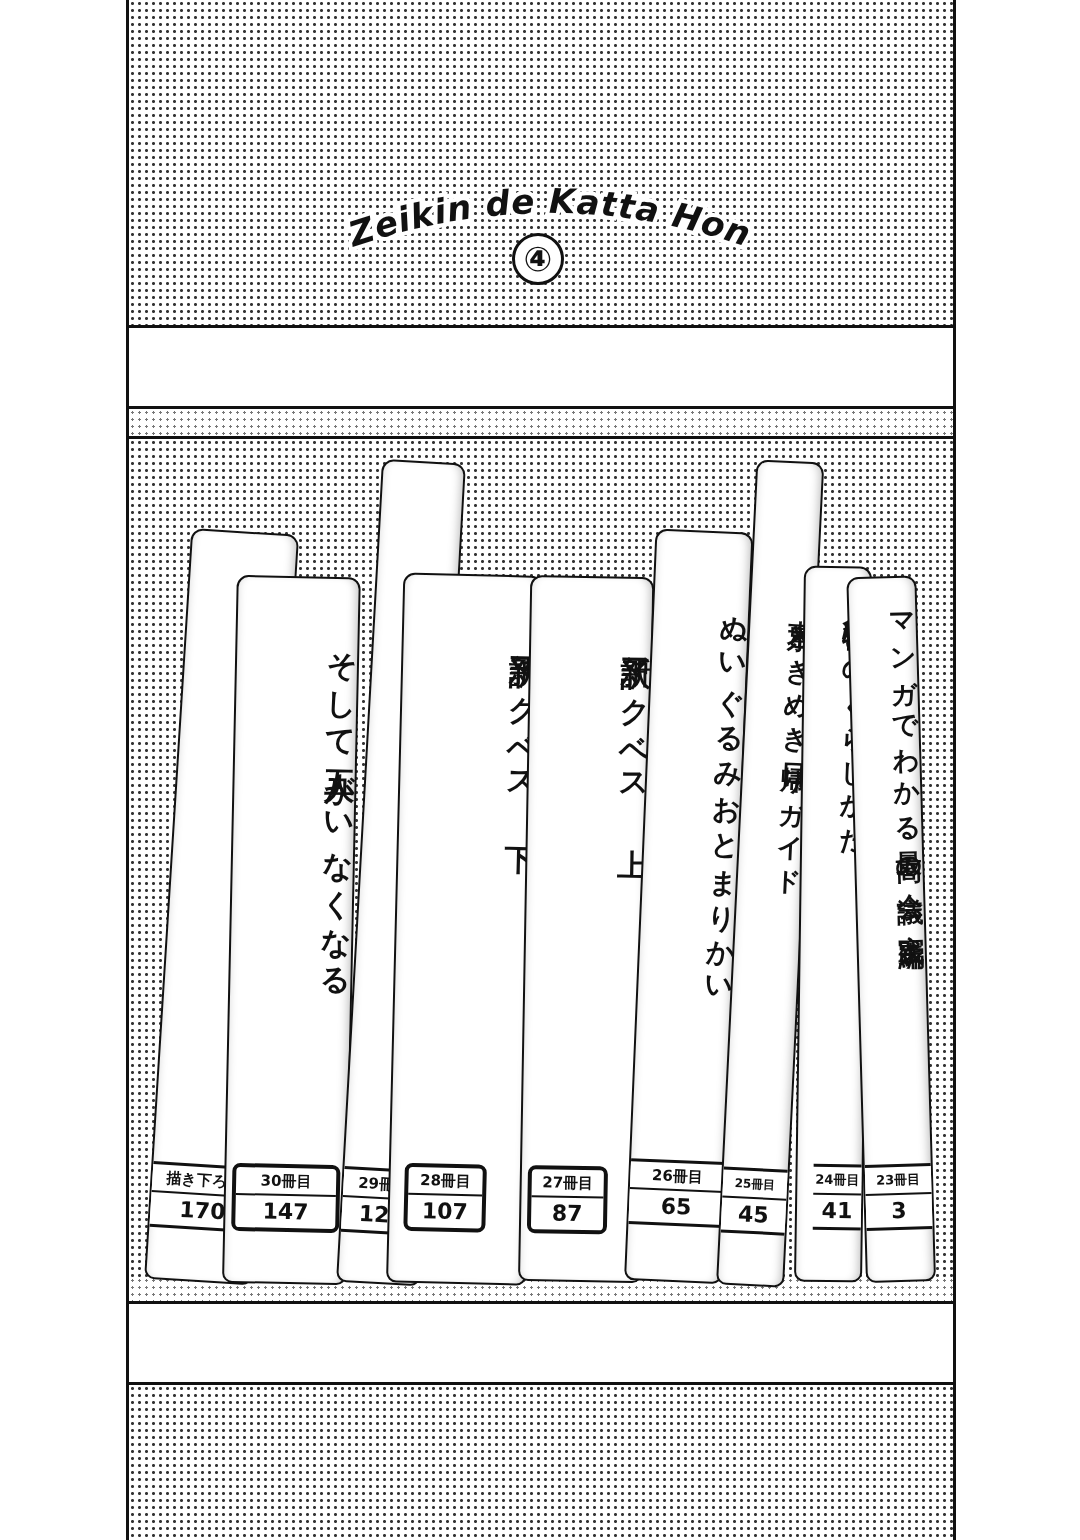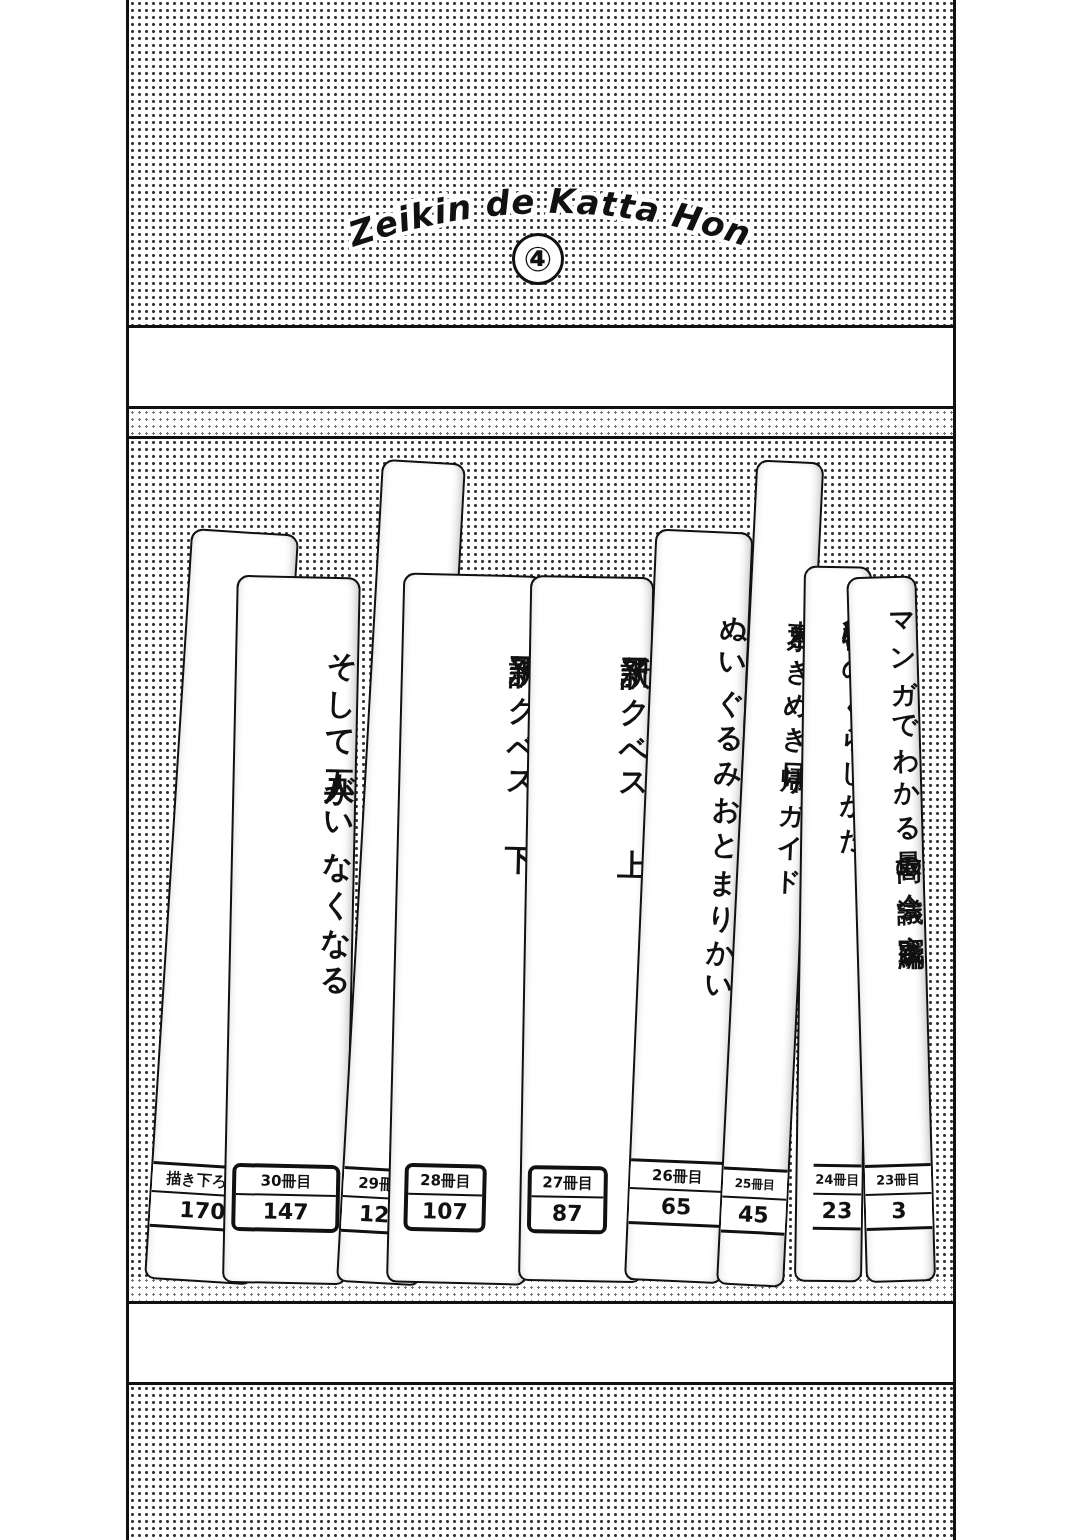--- a/index.html
+++ b/index.html
@@ -128,21 +128,21 @@
     <span class="page">45</span>
   </div>
 </div>
 
 <div class="book" style="left:794px;top:566px;width:68px;height:716px;transform:rotate(0.8deg);">
   <div class="spine-title" style="top:24px;font-size:26px;">
       <span>食虫植物とのくらしかた</span>
     </div>
   <div class="label banded" style="top:596px;margin-left:16px;">
     <span class="vol" style="font-size:13px;">24冊目</span>
-    <span class="page">23</span>
+    <span class="page">41</span>
   </div>
 </div>
 
 <div class="book" style="left:866px;top:576px;width:70px;height:706px;transform:rotate(-1.6deg);">
   <div class="spine-title" style="top:18px;font-size:26px;">
       <span>マンガでわかる最高の会議 実践編</span>
     </div>
   <div class="label banded" style="top:586px;">
     <span class="vol" style="font-size:13px;">23冊目</span>
     <span class="page">3</span>

